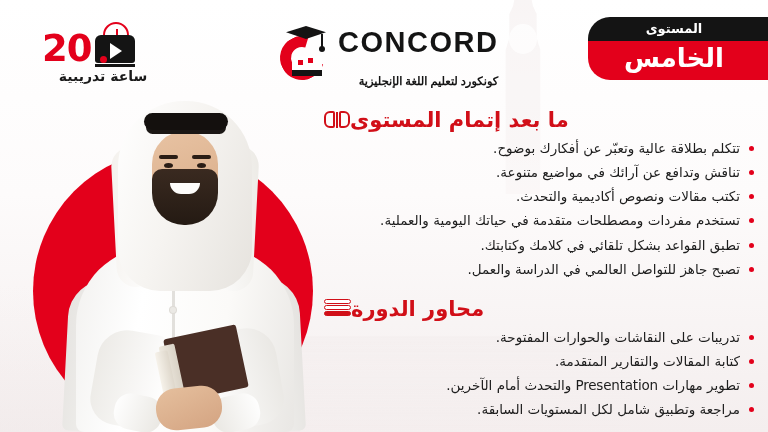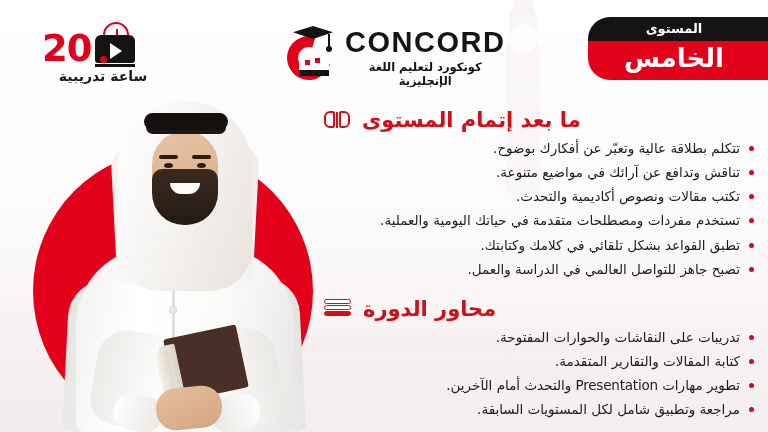--- a/index.html
+++ b/index.html
@@ -166,21 +166,21 @@
   .hb-num{
     font-size:37px; font-weight:bold; color:#E3001B; line-height:.95;
     letter-spacing:-1px; font-family:"DejaVu Sans","Liberation Sans",sans-serif;
   }
   .hb-cap{
     position:absolute; right:0; top:46px; width:122px; text-align:center;
     font-size:14px; font-weight:bold; color:#1a1a1a; letter-spacing:-.3px;
   }
 
   
-  .brand{ position:absolute; left:283px; top:24px; width:210px; height:62px; direction:ltr; }
+  .brand{ position:absolute; left:276px; top:24px; width:210px; height:62px; direction:ltr; }
   .brand-mark{ position:absolute; left:0; top:2px; width:58px; height:56px; }
   .bm-c{
     position:absolute; left:4px; top:10px; width:44px; height:44px;
     border:11px solid #E3001B; border-radius:50%;
     border-right-color:transparent;
     transform:rotate(-28deg);
   }
   .bm-cap{
     position:absolute; left:10px; top:0px; width:40px; height:13px;
     background:#141414; clip-path:polygon(50% 0%,100% 48%,50% 100%,0% 48%);
@@ -191,41 +191,41 @@
     position:absolute; left:16px; top:30px; width:30px; height:20px;
     background:#ffffff; border-bottom:6px solid #141414;
   }
   .bm-sq{ position:absolute; width:5px; height:5px; background:#E3001B; }
   .brand-text{ position:absolute; left:62px; top:4px; }
   .brand-name{
     font-size:29px; font-weight:bold; color:#141414; letter-spacing:1.5px;
     line-height:1; font-family:"Liberation Sans",sans-serif;
   }
   .brand-sub{
-    direction:rtl; text-align:center; font-size:11.5px; font-weight:bold;
-    color:#141414; margin-top:3px; letter-spacing:-.2px;
+    direction:rtl; text-align:right; font-size:11.5px; font-weight:bold;
+    color:#141414; margin-top:17px; letter-spacing:-.2px;font-family:Liberation Serif, serif;
   }
 
   
   .level-badge{ position:absolute; right:0; top:17px; width:180px; }
   .lvl-top{
     background:#141414; color:#ffffff; border-radius:22px 0 0 0;
     padding:4px 22px 5px 14px; text-align:center;
     font-size:13px; font-weight:bold; letter-spacing:-.5px;
   }
   .lvl-bot{
     background:#E3001B; color:#ffffff; border-radius:0 0 0 22px;
     padding:2px 22px 7px 14px; text-align:center;
     font-size:26px; font-weight:bold; letter-spacing:-.5px;
   }
 
   
   .content{ position:absolute; right:14px; top:108px; width:430px; text-align:right; }
   .sec-head{
-    display:flex; align-items:center; justify-content:flex-end; gap:12px;
+    display:flex; align-items:center; justify-content:flex-end; gap:0;
     color:#D10F18; font-size:21px; font-weight:bold; letter-spacing:-.4px;
     margin-bottom:7px;
   }
   .sec-head.second{ margin-top:18px; }
 
   .ico-book{ position:relative; width:26px; height:20px; flex:0 0 auto; }
   .ico-book .pg{
     position:absolute; top:1px; width:11px; height:17px;
     border:2px solid #D10F18; border-radius:2px;
   }

